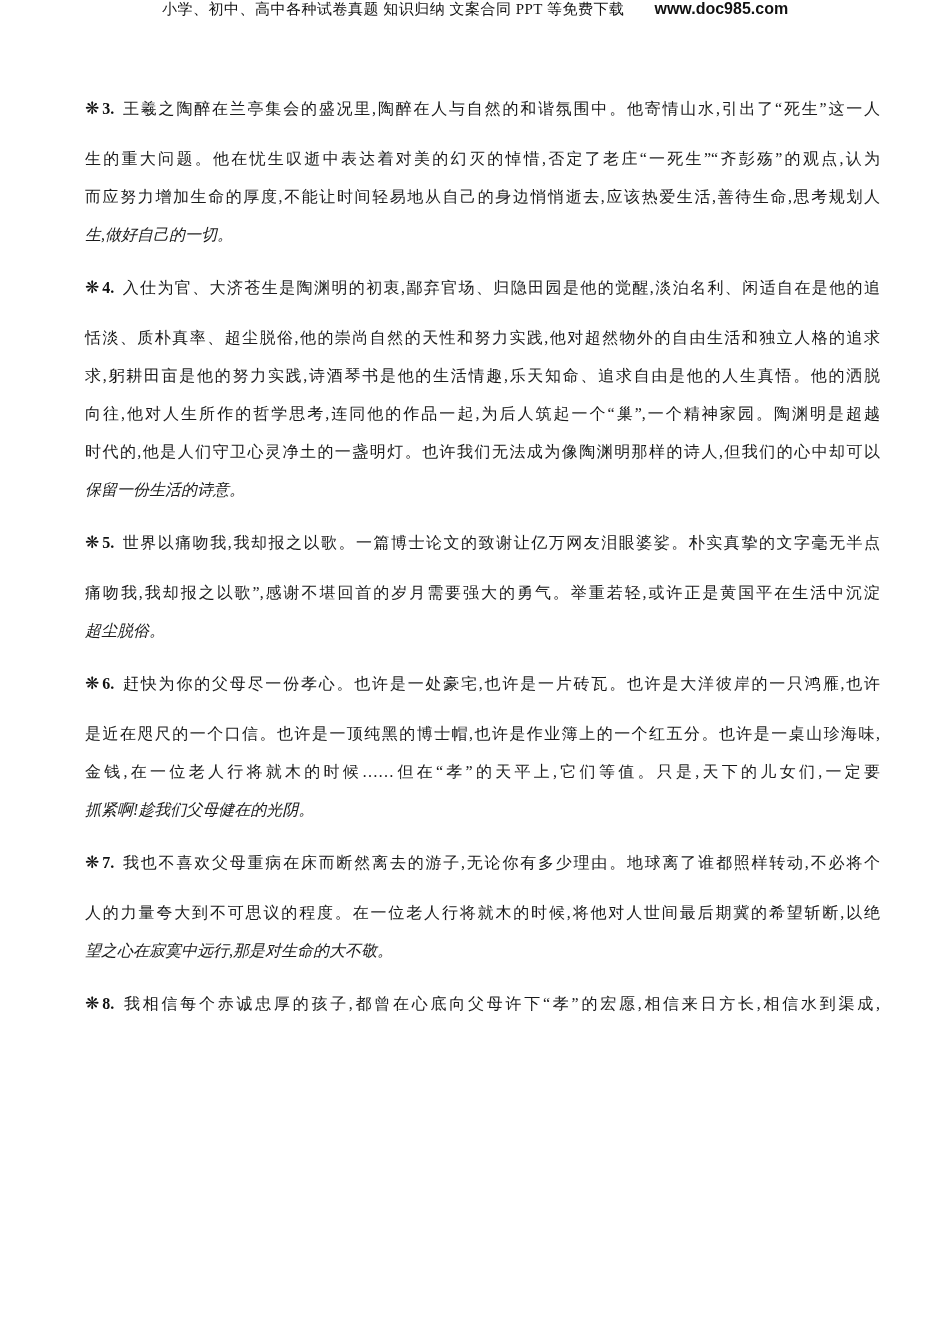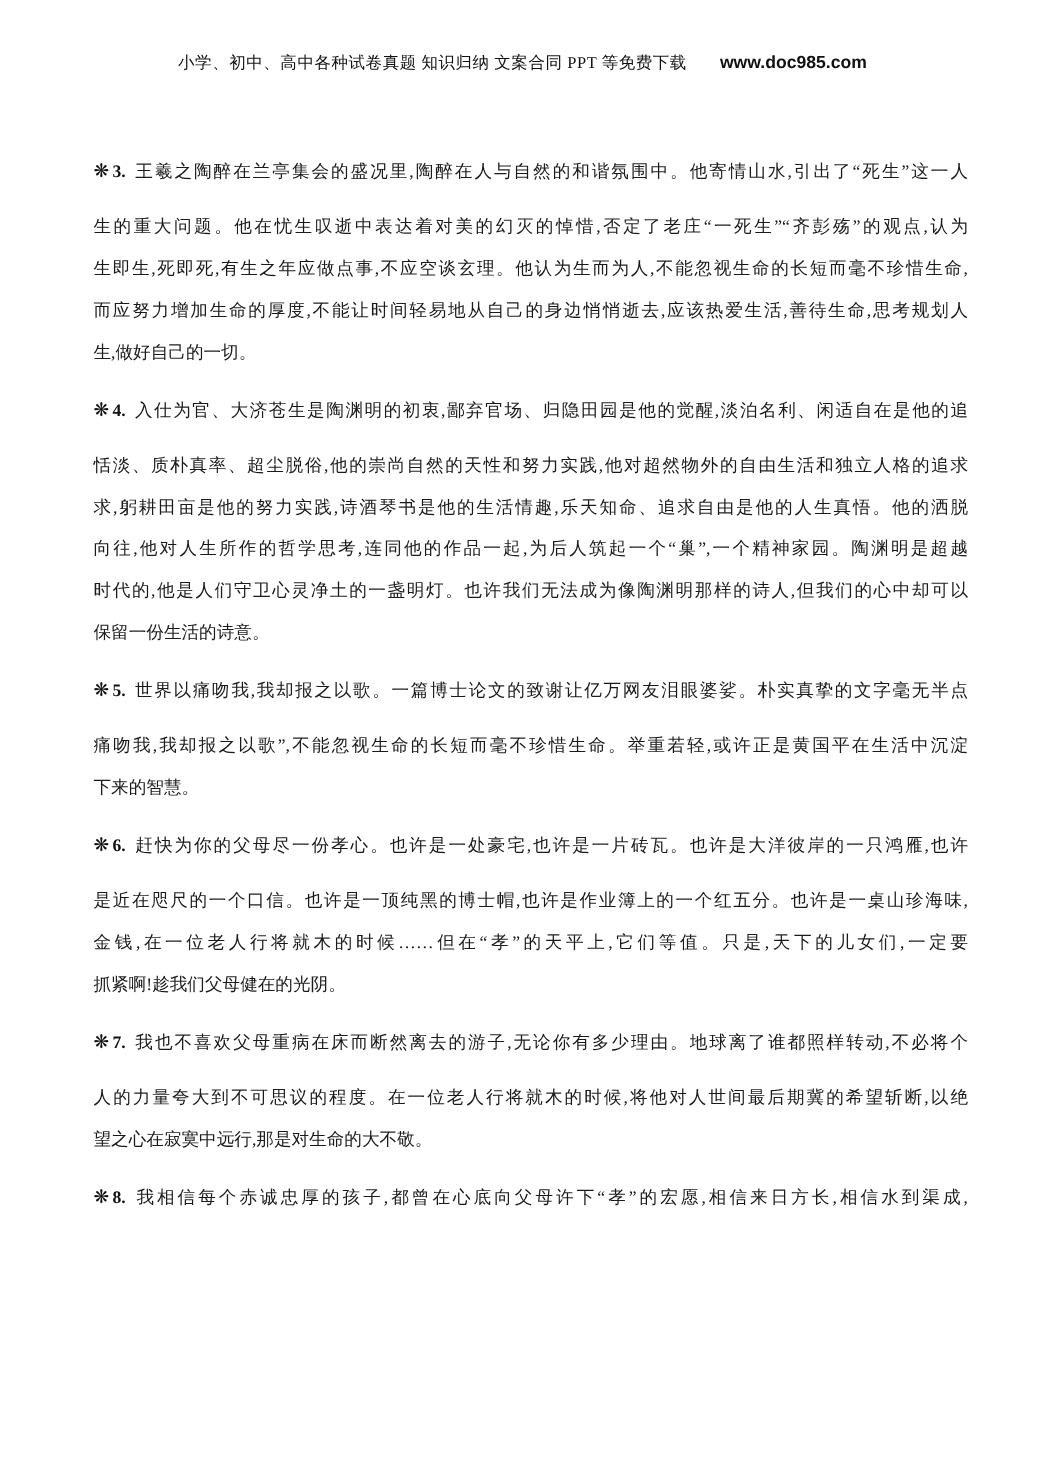--- a/index.html
+++ b/index.html
@@ -8,21 +8,20 @@
     width: 950px;
     height: 1344px;
     background: #ffffff;
     overflow: hidden;
     font-family: "Liberation Serif", "DejaVu Serif", serif;
     color: #1a1a1a;
   }
   .header {
     text-align: center;
     white-space: nowrap;
-    margin-top: 48px;
   }
   .header .promo {
     font-family: "Liberation Serif", "DejaVu Serif", serif;
     font-size: 15px;
     color: #111111;
     letter-spacing: 0.5px;
   }
   .header .url {
     font-family: "Liberation Sans", "DejaVu Sans", sans-serif;
     font-size: 16px;
@@ -38,21 +37,21 @@
   .para { margin-bottom: 14px; }
   .line {
     font-size: 16px;
     line-height: 38px;
     text-align: justify;
     text-align-last: justify;
     text-justify: inter-character;
     color: #1a1a1a;
   }
   .line.first { margin-bottom: 12px; }
-  .line.lastline { text-align-last: left; }
+  .line.lastline { text-align-last: left; font-style: italic; }
   .marker {
     font-weight: 700;
     font-size: 17px;
     margin-right: 3px;
     font-family: "DejaVu Sans", sans-serif;
     color: #111111;
   }
   .pnum {
     font-weight: 700;
     margin-right: 7px;
@@ -66,38 +65,37 @@
 
   <div class="header">
     <span class="promo">小学、初中、高中各种试卷真题 知识归纳 文案合同 PPT 等免费下载</span><span class="url">www.doc985.com</span>
   </div>
 
   <div class="content">
 
     <div class="para">
       <div class="line first"><span class="marker">❋</span><span class="pnum">3.</span><span>王羲之陶醉在兰亭集会的盛况里,陶醉在人与自然的和谐氛围中。他寄情山水,引出了“死生”这一人</span></div>
       <div class="line"><span>生的重大问题。他在忧生叹逝中表达着对美的幻灭的悼惜,否定了老庄“一死生”“齐彭殇”的观点,认为</span></div>
-      <div class="line"><span>生即生,死即死,有生之年应做点事,不应空谈玄理。他认为生而为人,不能忽视生命的长短而毫不珍惜生命,</span></div>
       <div class="line"><span>而应努力增加生命的厚度,不能让时间轻易地从自己的身边悄悄逝去,应该热爱生活,善待生命,思考规划人</span></div>
       <div class="line lastline"><span>生,做好自己的一切。</span></div>
     </div>
 
     <div class="para">
       <div class="line first"><span class="marker">❋</span><span class="pnum">4.</span><span>入仕为官、大济苍生是陶渊明的初衷,鄙弃官场、归隐田园是他的觉醒,淡泊名利、闲适自在是他的追</span></div>
       <div class="line"><span>恬淡、质朴真率、超尘脱俗,他的崇尚自然的天性和努力实践,他对超然物外的自由生活和独立人格的追求</span></div>
       <div class="line"><span>求,躬耕田亩是他的努力实践,诗酒琴书是他的生活情趣,乐天知命、追求自由是他的人生真悟。他的洒脱</span></div>
       <div class="line"><span>向往,他对人生所作的哲学思考,连同他的作品一起,为后人筑起一个“巢”,一个精神家园。陶渊明是超越</span></div>
       <div class="line"><span>时代的,他是人们守卫心灵净土的一盏明灯。也许我们无法成为像陶渊明那样的诗人,但我们的心中却可以</span></div>
       <div class="line lastline"><span>保留一份生活的诗意。</span></div>
     </div>
 
     <div class="para">
       <div class="line first"><span class="marker">❋</span><span class="pnum">5.</span><span>世界以痛吻我,我却报之以歌。一篇博士论文的致谢让亿万网友泪眼婆娑。朴实真挚的文字毫无半点</span></div>
-      <div class="line"><span>痛吻我,我却报之以歌”,不能忽视生命的长短而毫不珍惜生命。举重若轻,或许正是黄国平在生活中沉淀</span></div>
-      <div class="line lastline"><span>下来的智慧。</span></div>
+      <div class="line"><span>痛吻我,我却报之以歌”,感谢不堪回首的岁月需要强大的勇气。举重若轻,或许正是黄国平在生活中沉淀</span></div>
+      <div class="line lastline"><span>超尘脱俗。</span></div>
     </div>
 
     <div class="para">
       <div class="line first"><span class="marker">❋</span><span class="pnum">6.</span><span>赶快为你的父母尽一份孝心。也许是一处豪宅,也许是一片砖瓦。也许是大洋彼岸的一只鸿雁,也许</span></div>
       <div class="line"><span>是近在咫尺的一个口信。也许是一顶纯黑的博士帽,也许是作业簿上的一个红五分。也许是一桌山珍海味,</span></div>
       <div class="line"><span>金钱,在一位老人行将就木的时候……但在“孝”的天平上,它们等值。只是,天下的儿女们,一定要</span></div>
       <div class="line lastline"><span>抓紧啊!趁我们父母健在的光阴。</span></div>
     </div>
 
     <div class="para">

